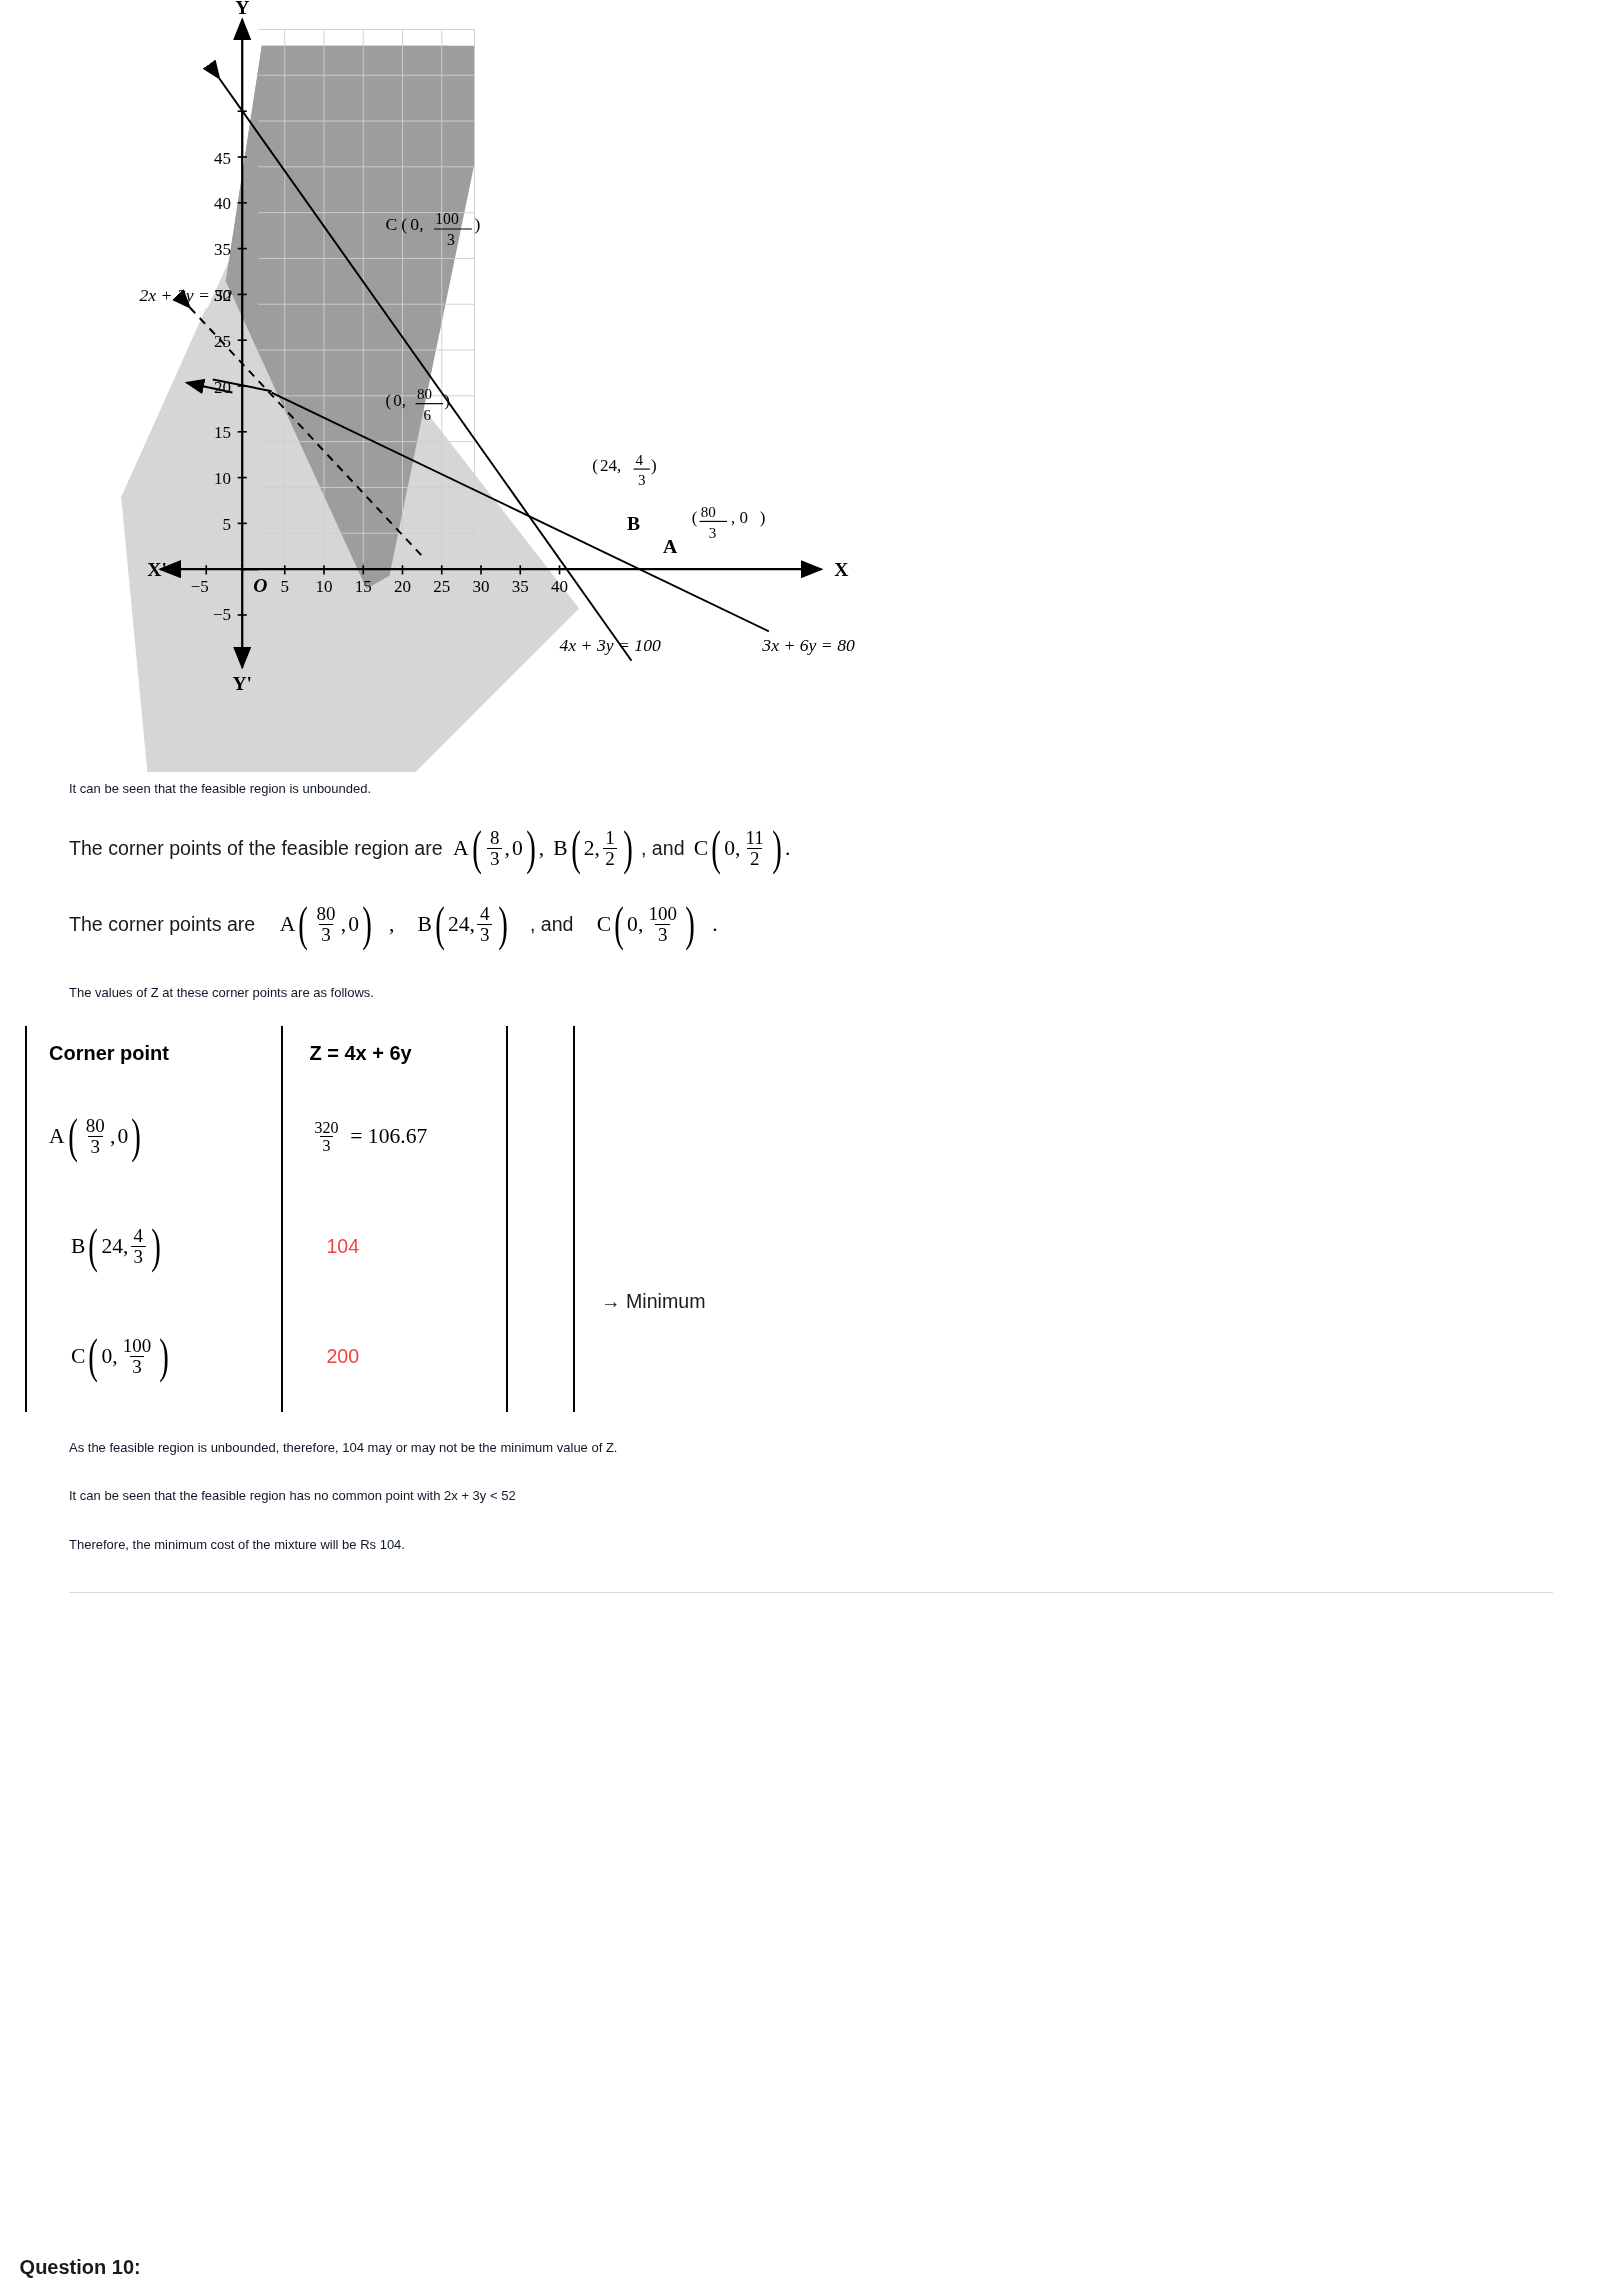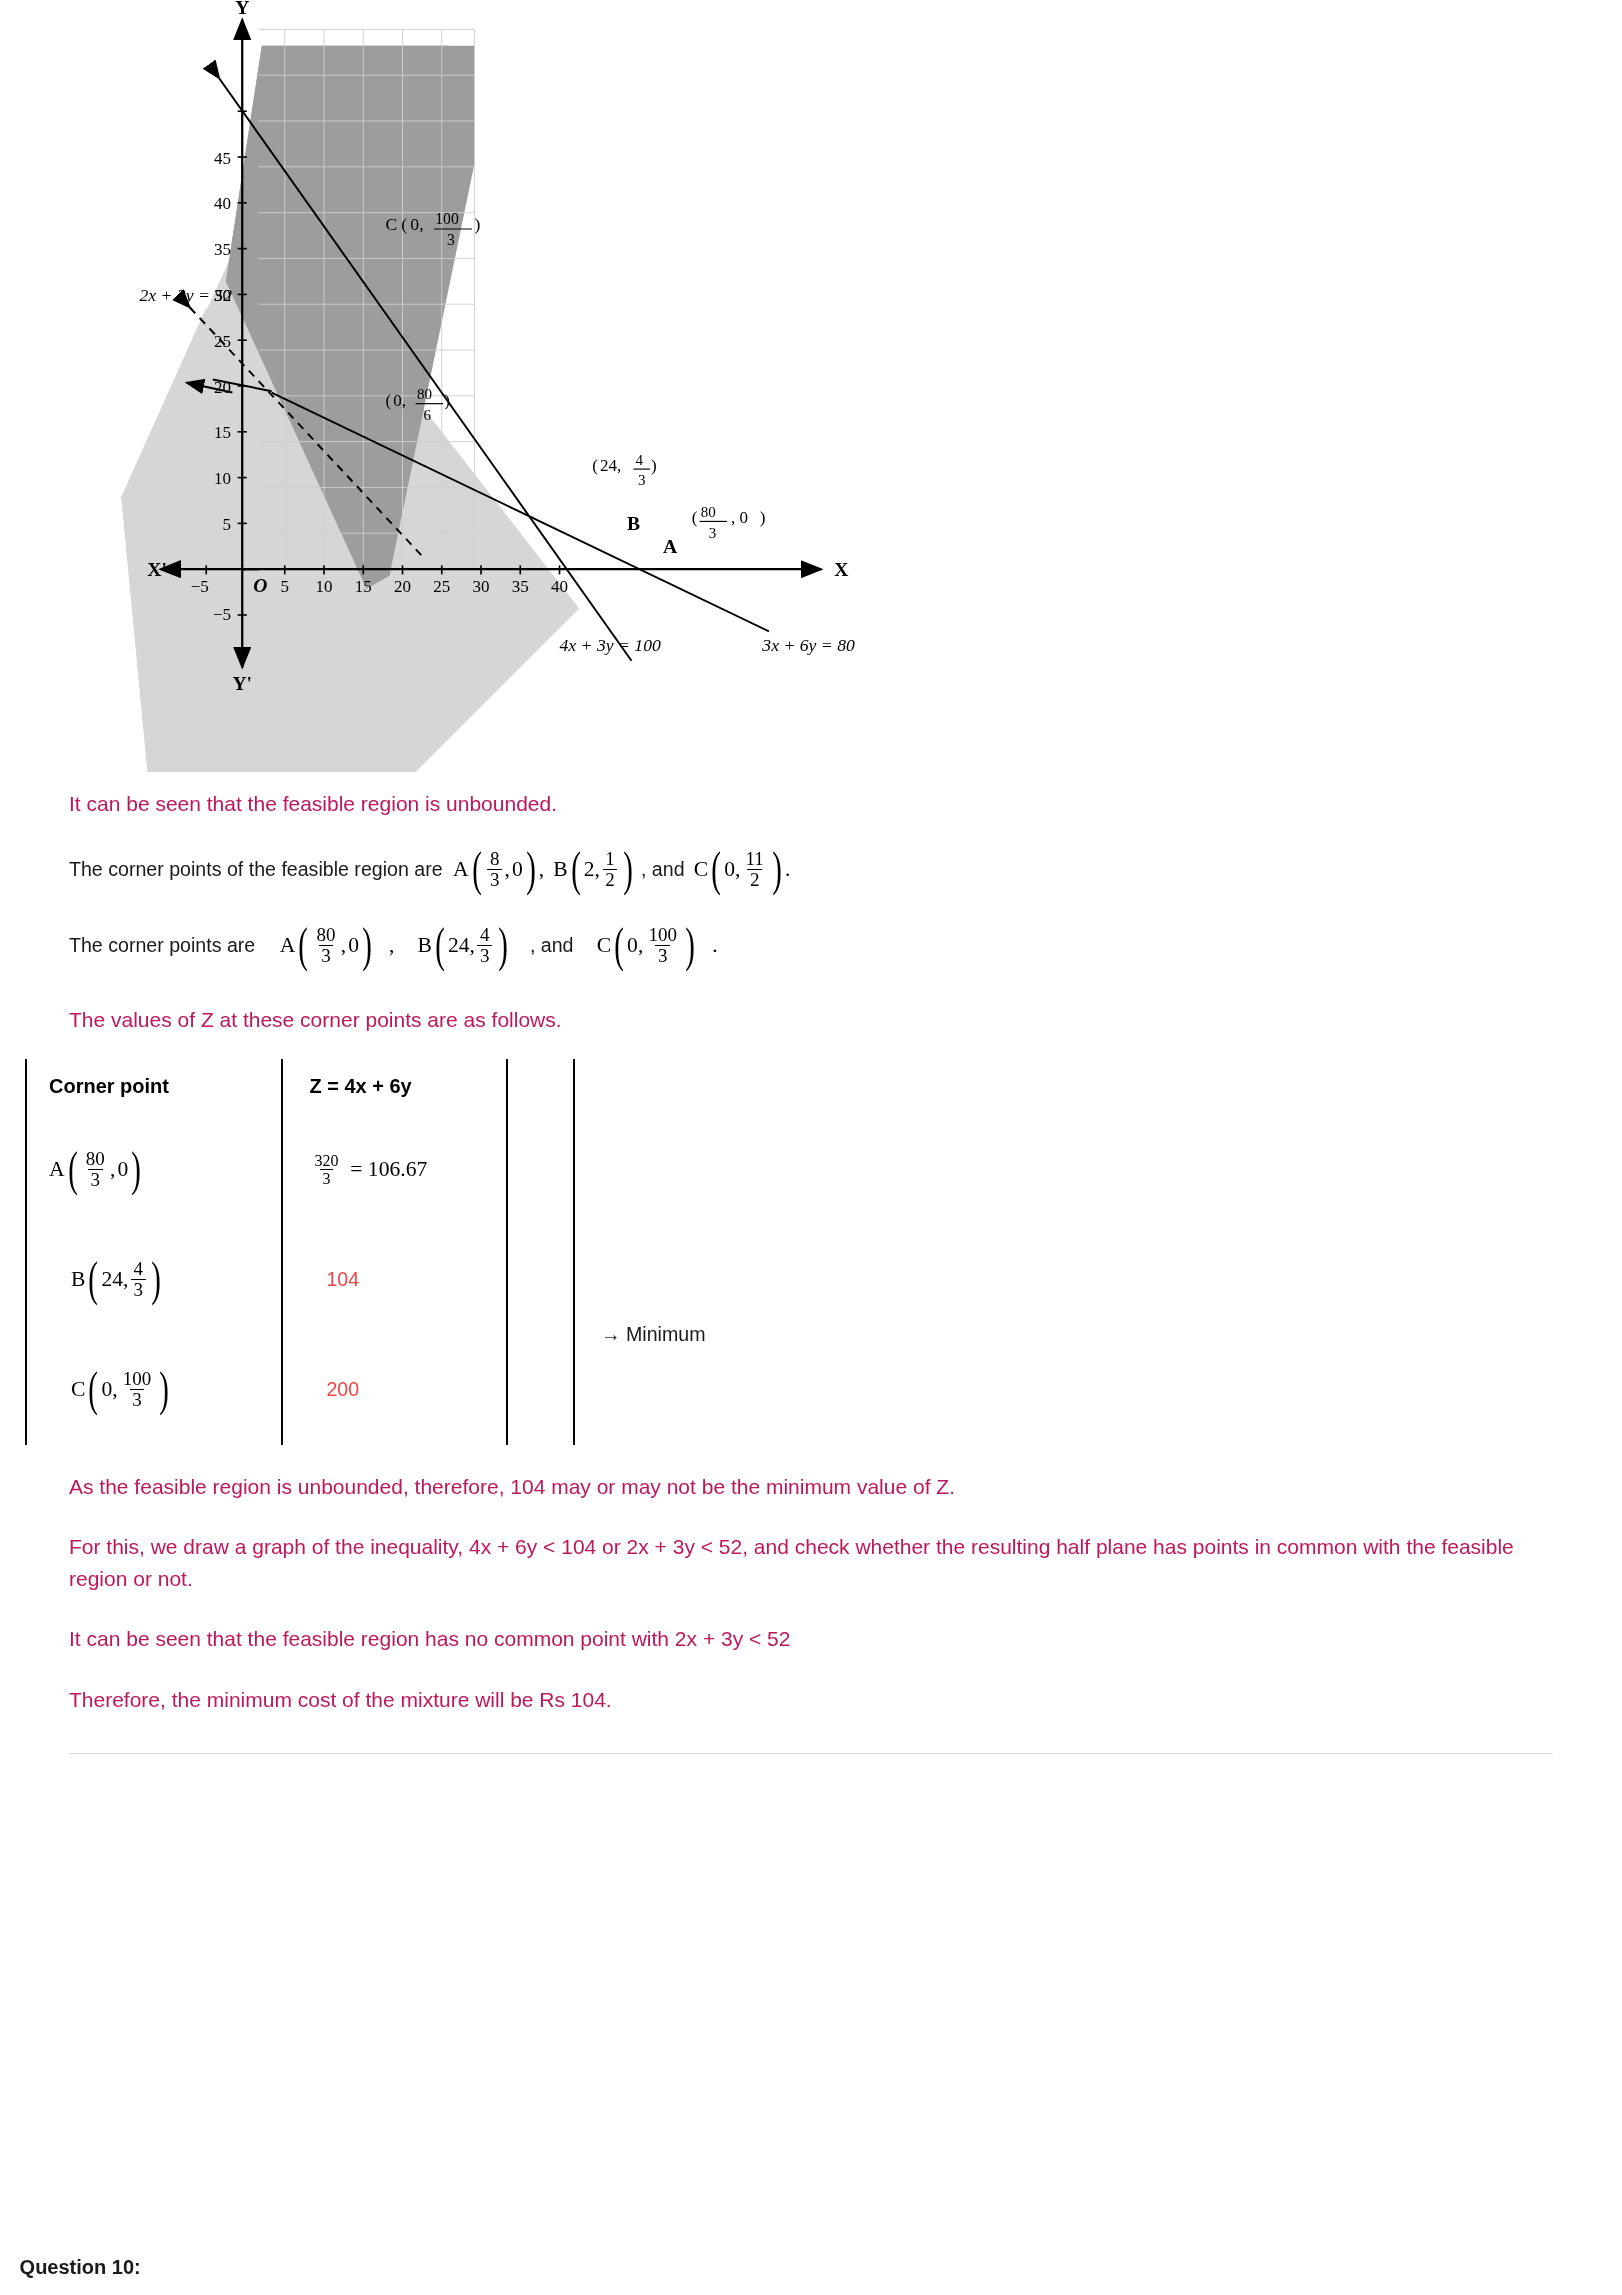--- a/index.html
+++ b/index.html
@@ -27,24 +27,24 @@
   .graph-wrap {
     position: relative;
     width: 818px;
     height: 772px;
     margin-left: 39px;
   }
   .graph-svg { display: block; }
 
   
   .para {
-    font-size: 21px;
+    font-size: 13px;
     line-height: 1.5;
-    margin: 16px 0 29px 0;
-    color: #be185d;
+    margin: 7px 0 29px 0;
+    color: #0f172a;
   }
   .para.tight { margin-bottom: 23.6px; }
 
   .mathline {
     display: flex;
     align-items: center;
     flex-wrap: wrap;
     font-family: "Liberation Serif", serif;
     font-size: 20px;
   }
@@ -454,21 +454,20 @@
           <span class="plainnum">200</span>
         </td>
         <td class="c3"></td>
       </tr>
     </tbody>
       </table>
     <div class="minlabel">→ Minimum</div>
   </div>
 
   <p class="para">As the feasible region is unbounded, therefore, 104 may or may not be the minimum value of Z.</p>
-  <p class="para">For this, we draw a graph of the inequality, 4x + 6y &lt; 104 or 2x + 3y &lt; 52, and check whether the resulting half plane has points in common with the feasible region or not.</p>
   <p class="para">It can be seen that the feasible region has no common point with 2x + 3y &lt; 52</p>
   <p class="para">Therefore, the minimum cost of the mixture will be Rs 104.</p>
 
   <hr class="divider">
 
   <div class="qhead">Question 10:</div>
 </div>
 
 
 </body></html>

